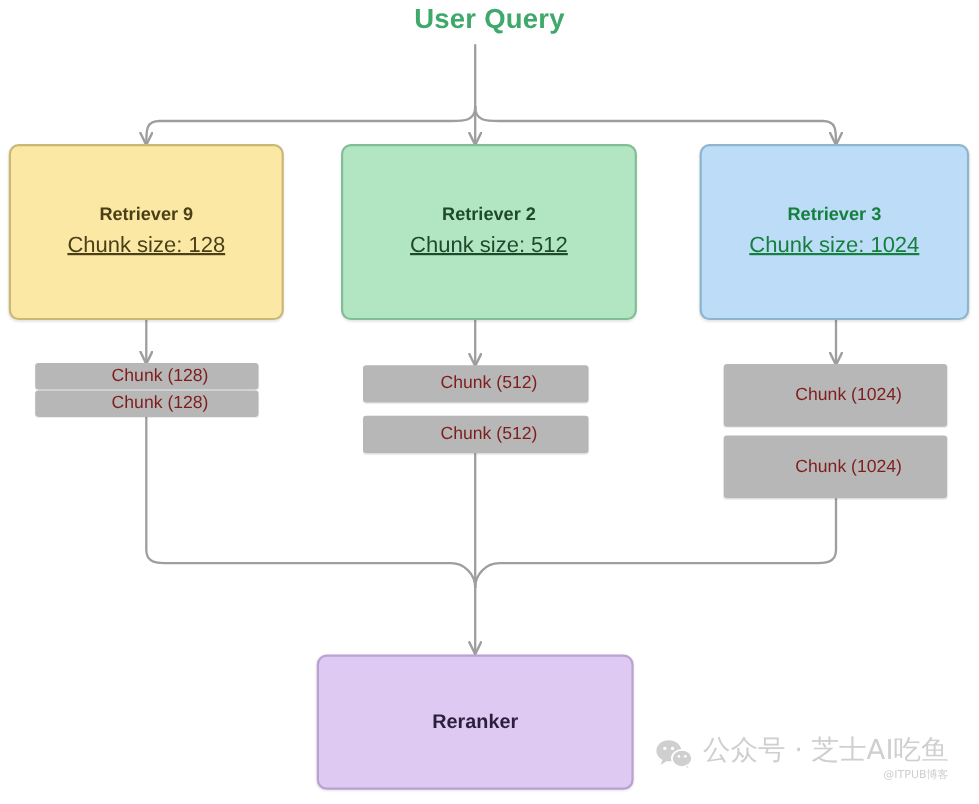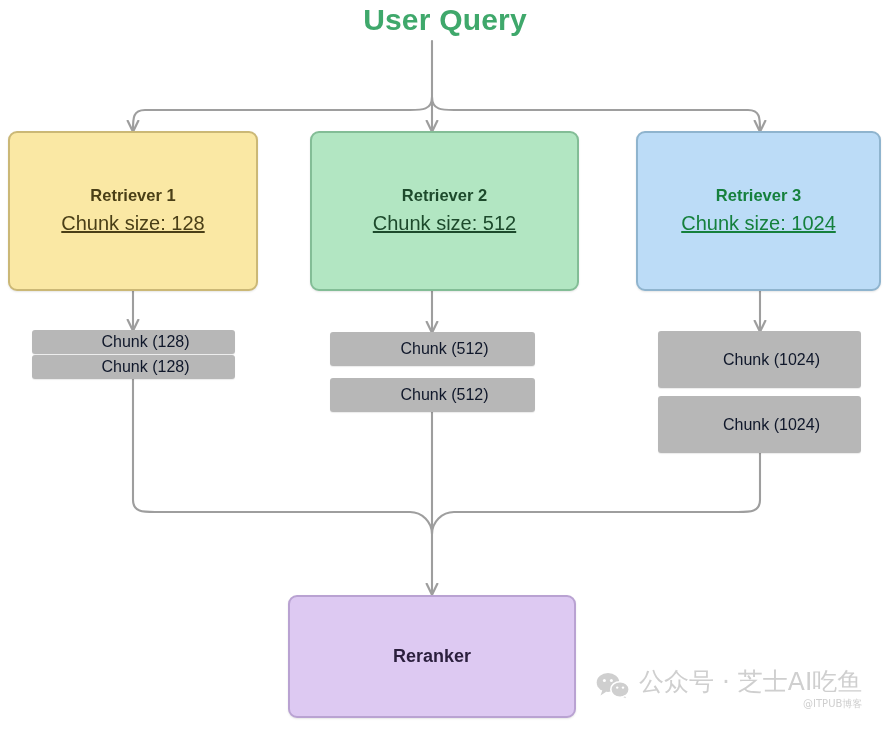--- a/index.html
+++ b/index.html
@@ -24,21 +24,21 @@
     width: 890px; height: 731px;
     z-index: 1;
   }
 
   
   .title {
     position: absolute;
     left: 0; right: 0;
     top: 3px;
     text-align: center;
-    font-size: 30px;
+    font-size: 25px;
     font-weight: bold;
     letter-spacing: 0.2px;
     color: #3fa86b;
     z-index: 3;
   }
 
   
   .retriever {
     position: absolute;
     border-radius: 9px;
@@ -69,21 +69,21 @@
   #ret2 { left: 310px; top: 131px; width: 269px; height: 160px;
           background: #b2e6c2; border-color: #83bd96; color: #1d4a2c; }
   #ret3 { left: 636px; top: 131px; width: 245px; height: 160px;
           background: #bcdcf7; border-color: #8fb4ce; color: #15803d; }
 
   
   .chunk {
     position: absolute;
     background: #b7b7b7;
     border-radius: 3px;
-    color: #0f172a;
+    color: #7f1d1d;
     font-size: 16px;
     display: flex;
     align-items: center;
     justify-content: center;
     z-index: 2;
     box-shadow: 0 1px 1px rgba(0,0,0,0.08);
     padding-left: 24px;
   }
   #c1a { left: 32px;  top: 330px; width: 203px; height: 24px; }
   #c1b { left: 32px;  top: 355px; width: 203px; height: 24px; }
@@ -170,21 +170,21 @@
       <path d="M 760 453 L 760 500 C 760 512, 750 512, 738 512
                L 454 512 C 442 512, 432 522, 432 534"></path>
 
       <path d="M 432 534 L 432 594" marker-end="url(#arrow)"></path>
     </g>
   </svg>
 
   <div class="title">User Query</div>
 
   <div class="retriever" id="ret1">
-    <div class="r-title">Retriever 1</div>
+    <div class="r-title">Retriever 9</div>
     <div class="r-sub">Chunk size: 128</div>
   </div>
 
   <div class="retriever" id="ret2">
     <div class="r-title">Retriever 2</div>
     <div class="r-sub">Chunk size: 512</div>
   </div>
 
   <div class="retriever" id="ret3">
     <div class="r-title">Retriever 3</div>

